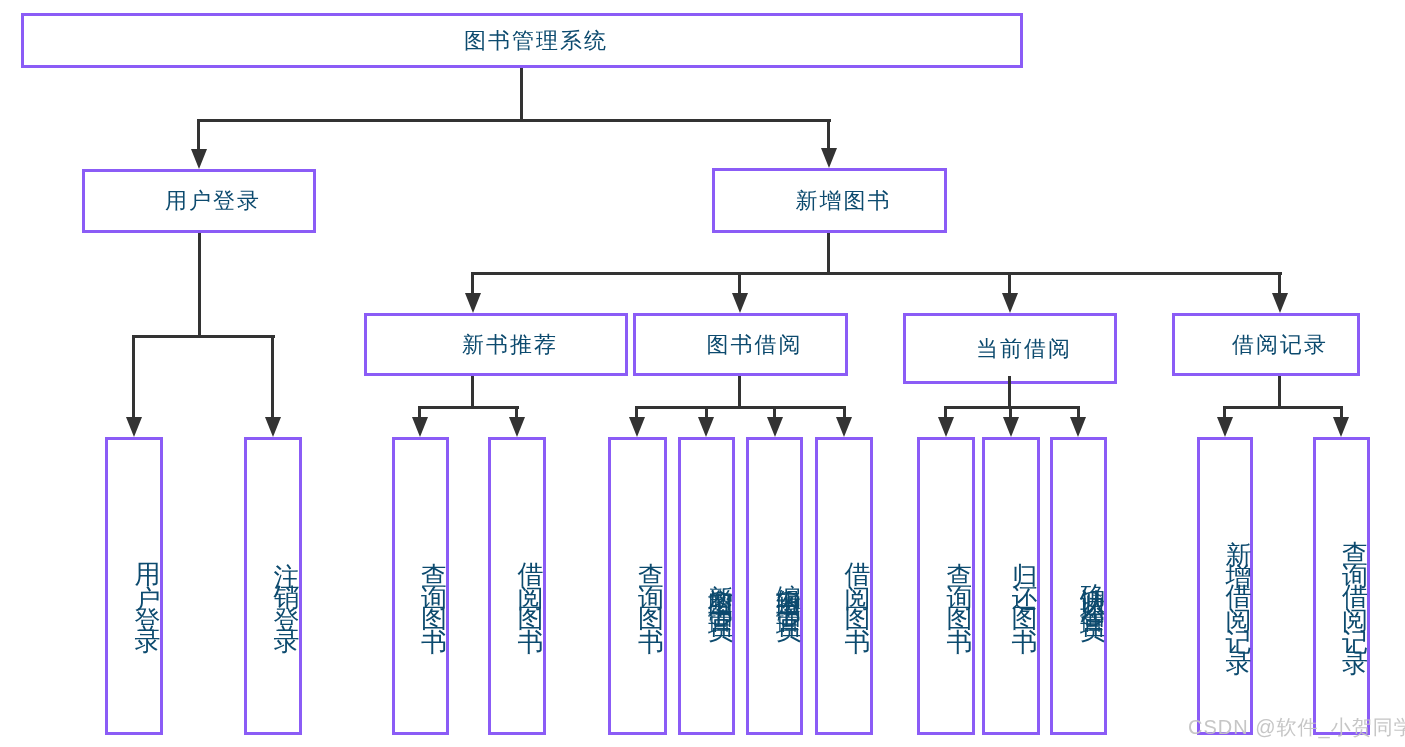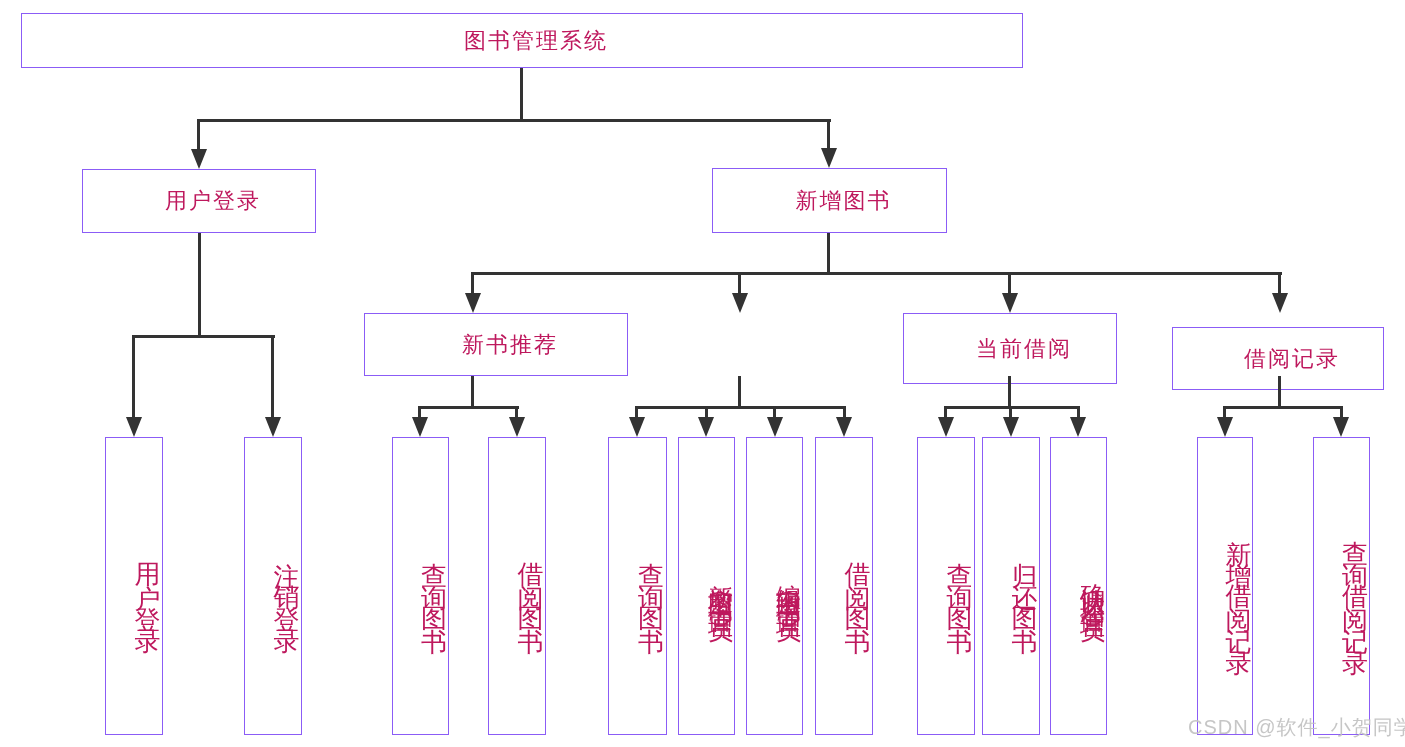--- a/index.html
+++ b/index.html
@@ -7,25 +7,25 @@
     position:relative;
     width:1405px;height:747px;
     background:#ffffff;
     font-family:"Liberation Sans","DejaVu Sans",sans-serif;
     overflow:hidden;
   }
   .node{
     position:absolute;
     box-sizing:border-box;
     background:#ffffff;
-    border:1px solid #8b5cf6;
+    border:3px solid #8b5cf6;
     display:flex;
     align-items:center;
     justify-content:center;
-    color:#be185d;
+    color:#0c4a6e;
     padding-left:28px;
   }
   .h-node{
     font-size:22px;
     letter-spacing:2px;
     white-space:nowrap;
   }
   .v-node{
     writing-mode:vertical-rl;
     text-orientation:mixed;
@@ -84,22 +84,23 @@
   <div class="vline" style="left:471px;top:272px;height:23px"></div>
   <div class="arrow-down" style="left:465px;top:293px"></div>
   <div class="vline" style="left:738px;top:272px;height:23px"></div>
   <div class="arrow-down" style="left:732px;top:293px"></div>
   <div class="vline" style="left:1008px;top:272px;height:23px"></div>
   <div class="arrow-down" style="left:1002px;top:293px"></div>
   <div class="vline" style="left:1278px;top:272px;height:23px"></div>
   <div class="arrow-down" style="left:1272px;top:293px"></div>
 
   <div class="node h-node" style="left:364px;top:313px;width:264px;height:63px">新书推荐</div>
+  <div class="node h-node" style="left:633px;top:313px;width:215px;height:63px">图书借阅</div>
   <div class="node h-node" style="left:903px;top:313px;width:214px;height:71px">当前借阅</div>
-  <div class="node h-node" style="left:1172px;top:327px;width:212px;height:63px">借阅记录</div>
+  <div class="node h-node" style="left:1172px;top:313px;width:188px;height:63px">借阅记录</div>
 
   <div class="vline" style="left:471px;top:376px;height:30px"></div>
   <div class="vline" style="left:738px;top:376px;height:30px"></div>
   <div class="vline" style="left:1008px;top:376px;height:30px"></div>
   <div class="vline" style="left:1278px;top:376px;height:30px"></div>
 
   <div class="hline" style="left:418px;top:406px;width:101px"></div>
   <div class="hline" style="left:635px;top:406px;width:211px"></div>
   <div class="hline" style="left:944px;top:406px;width:136px"></div>
   <div class="hline" style="left:1223px;top:406px;width:120px"></div>

